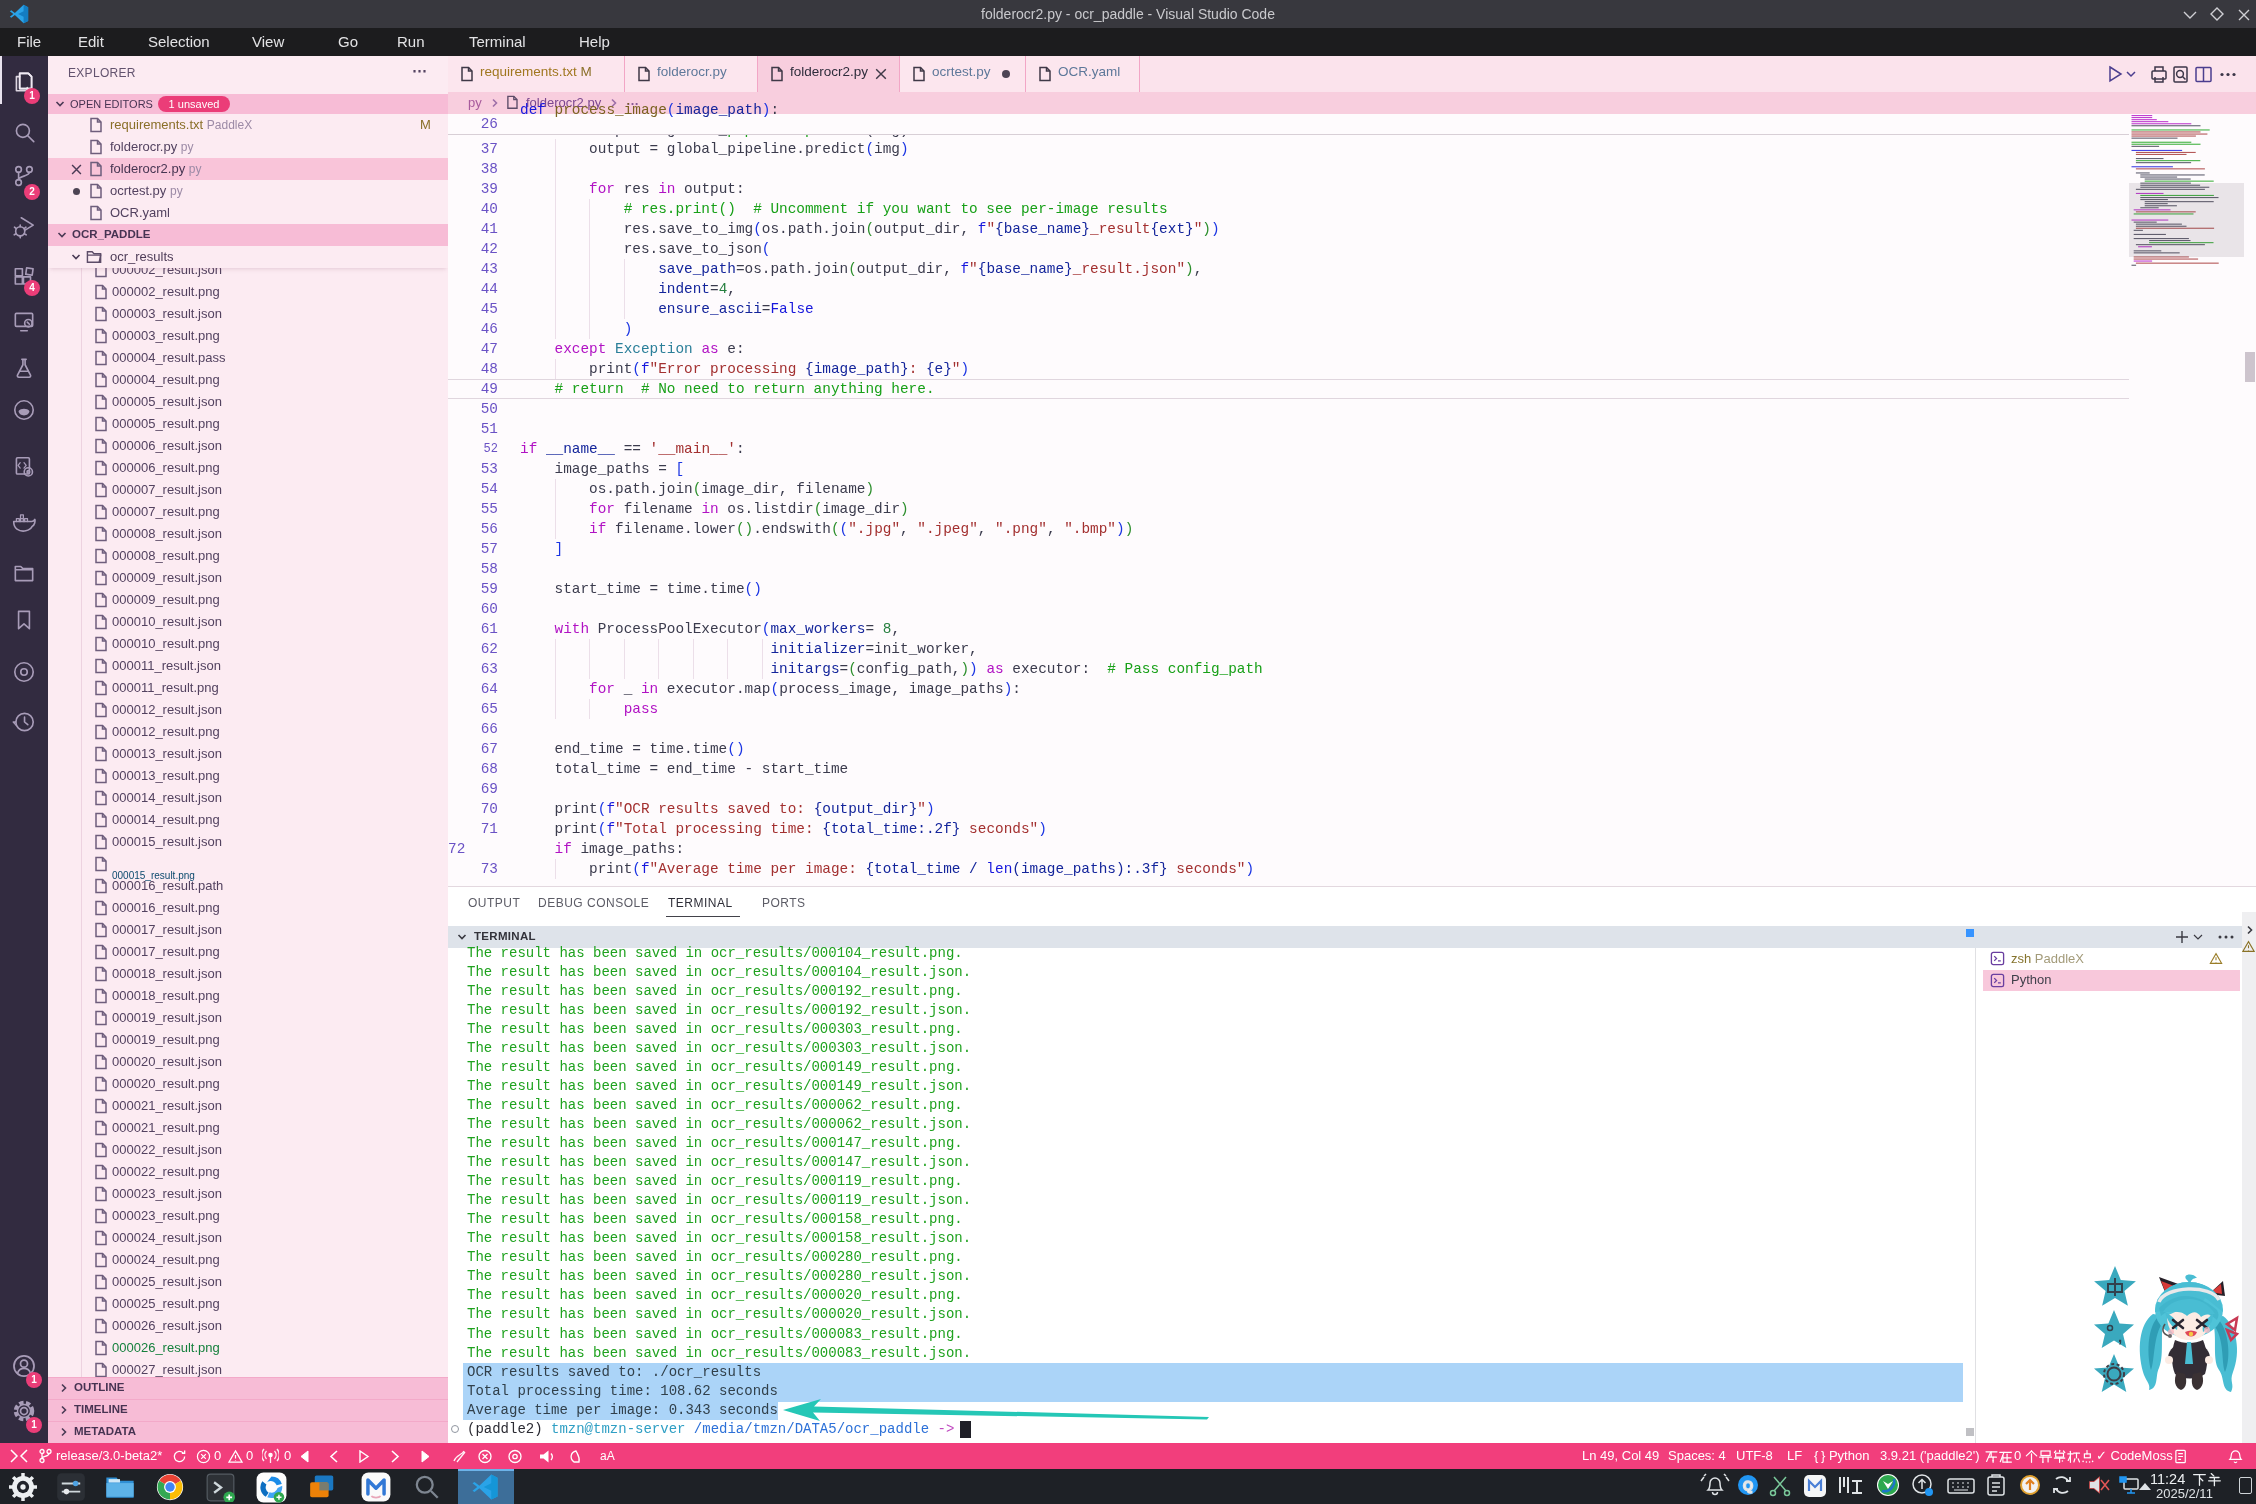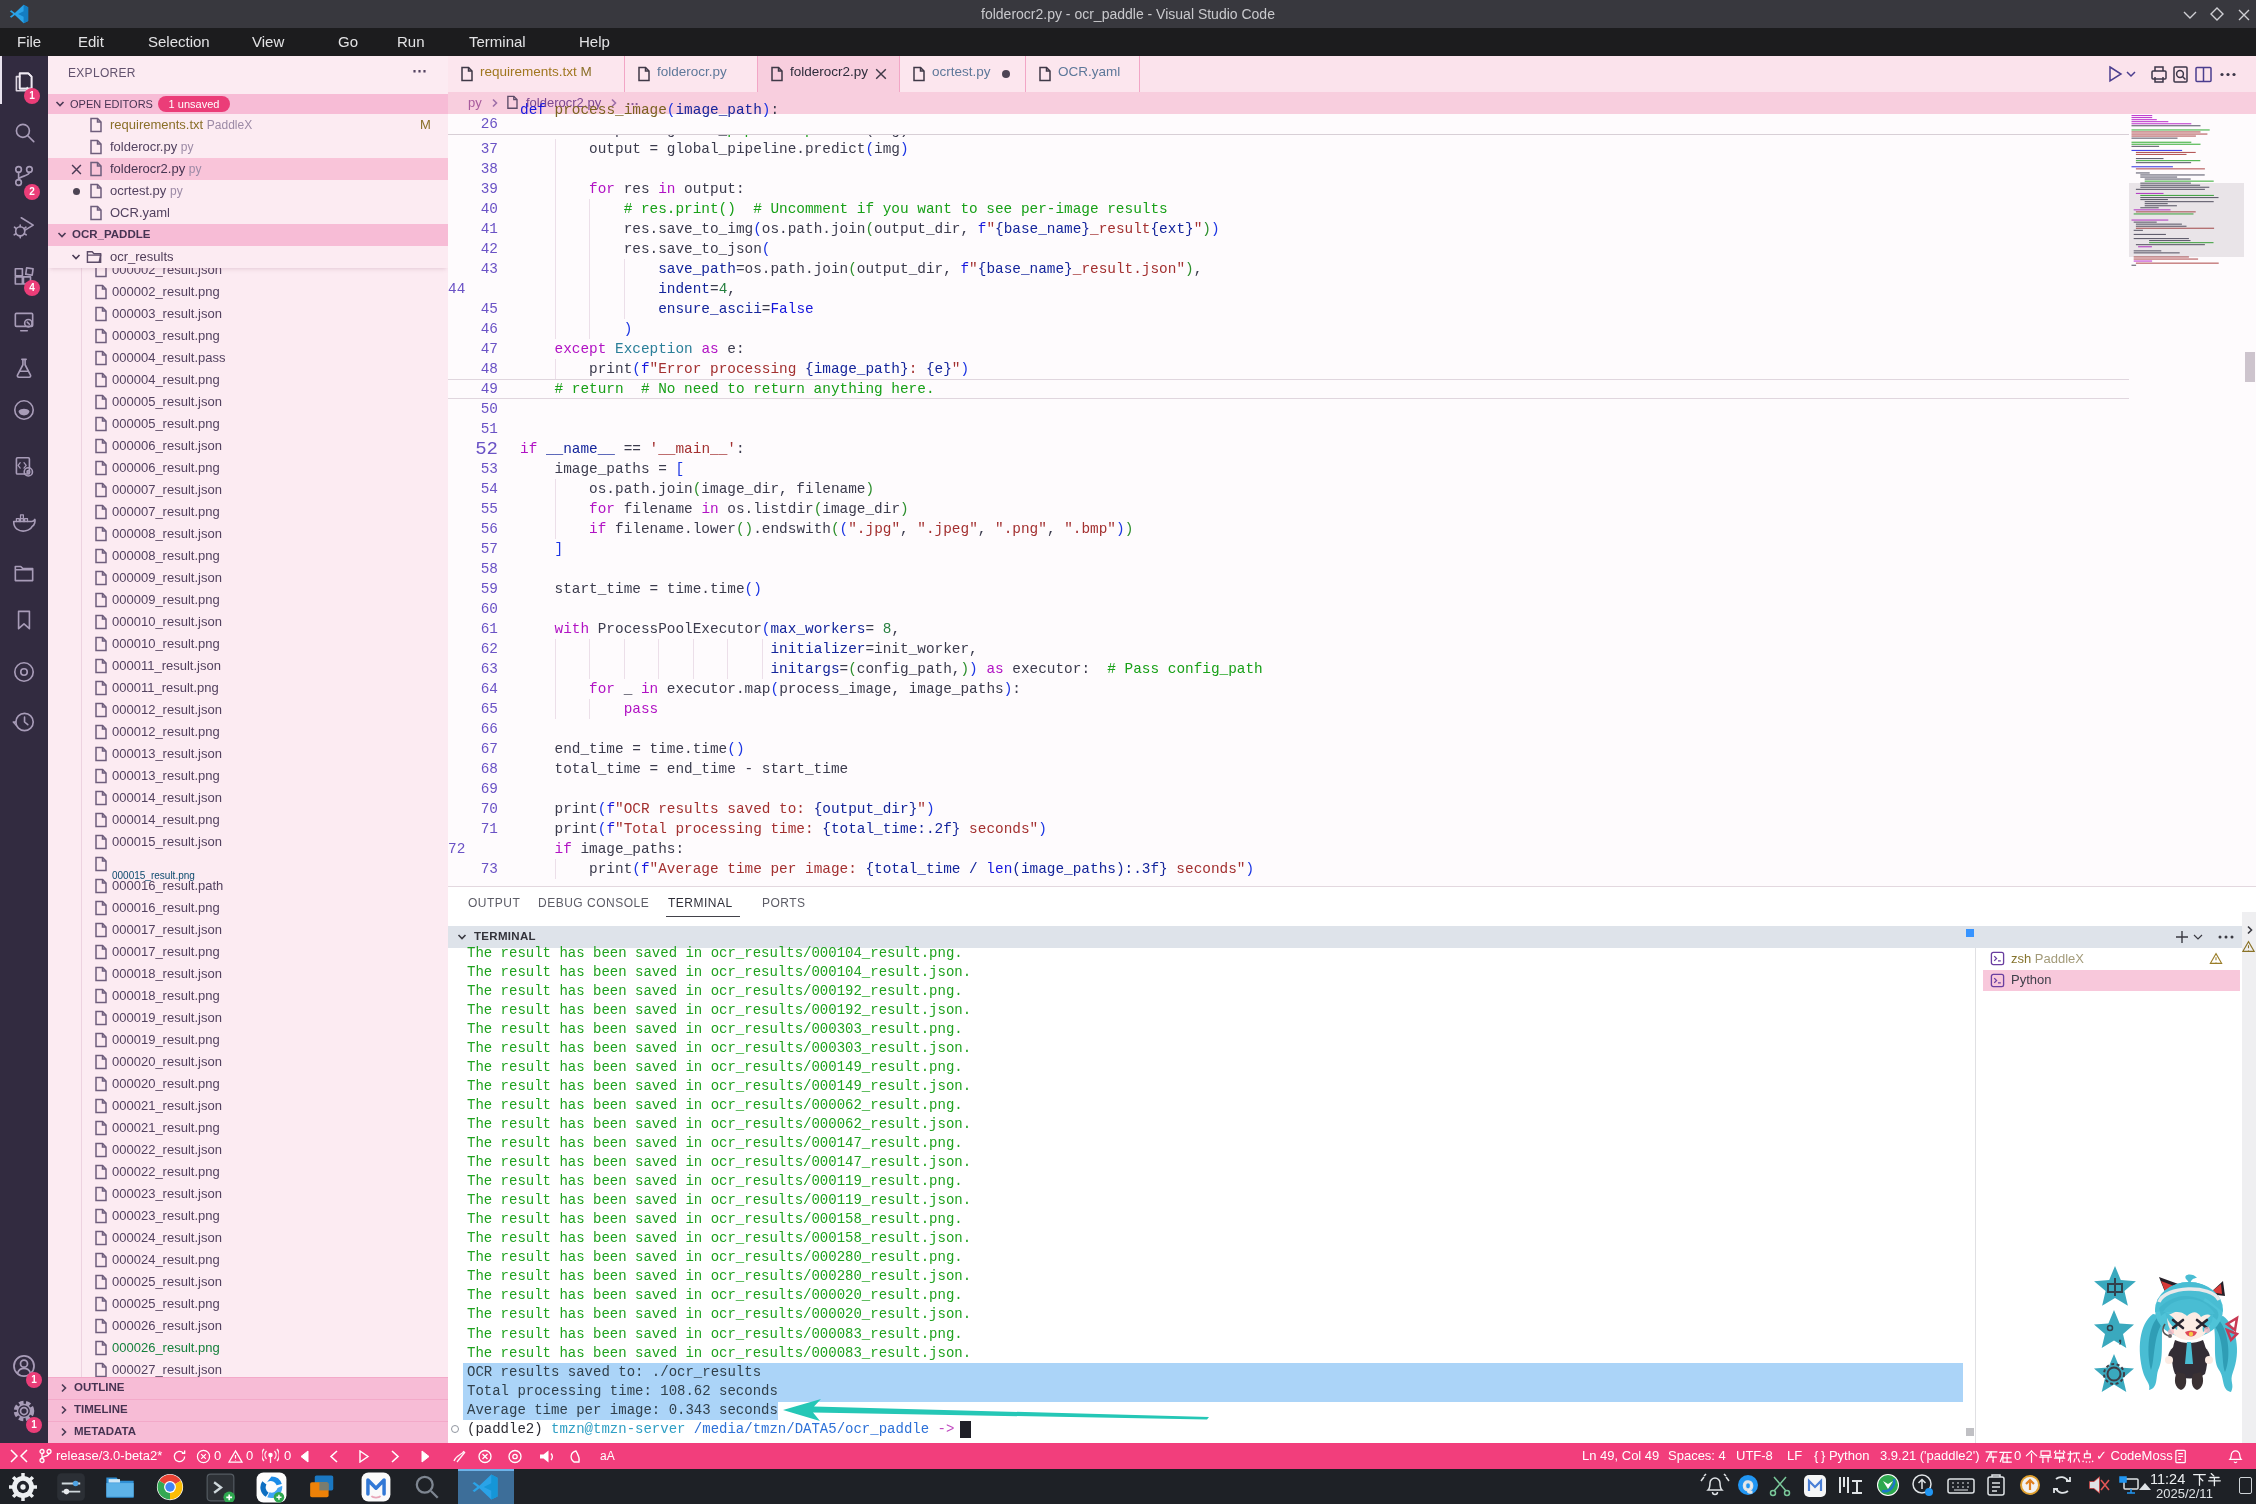--- a/index.html
+++ b/index.html
@@ -557,21 +557,21 @@
 <div class="row" style="left:520px;top:219px;font-size:14.4px;line-height:20px"><span style="color:#3b3b4d">            res.save_to_img</span><span style="color:#1b35e3">(</span><span style="color:#3b3b4d">os.path.join</span><span style="color:#2d8f2d">(</span><span style="color:#3b3b4d">output_dir, </span><span style="color:#1717dd">f</span><span style="color:#a33030">"</span><span style="color:#14259b">{base_name}</span><span style="color:#a33030">_result</span><span style="color:#14259b">{ext}</span><span style="color:#a33030">"</span><span style="color:#2d8f2d">)</span><span style="color:#1b35e3">)</span></div>
 <div class="row" style="left:448px;top:239px;width:50px;text-align:right;font-size:14.4px;line-height:20px;color:#6a52c5">42</div>
 <div class="ab" style="left:554.6px;top:239px;width:1px;height:20px;background:#ecdfe9"></div>
 <div class="ab" style="left:589.1px;top:239px;width:1px;height:20px;background:#ecdfe9"></div>
 <div class="row" style="left:520px;top:239px;font-size:14.4px;line-height:20px"><span style="color:#3b3b4d">            res.save_to_json</span><span style="color:#1b35e3">(</span></div>
 <div class="row" style="left:448px;top:259px;width:50px;text-align:right;font-size:14.4px;line-height:20px;color:#6a52c5">43</div>
 <div class="ab" style="left:554.6px;top:259px;width:1px;height:20px;background:#ecdfe9"></div>
 <div class="ab" style="left:589.1px;top:259px;width:1px;height:20px;background:#ecdfe9"></div>
 <div class="ab" style="left:623.7px;top:259px;width:1px;height:20px;background:#ecdfe9"></div>
 <div class="row" style="left:520px;top:259px;font-size:14.4px;line-height:20px"><span style="color:#3b3b4d">                </span><span style="color:#14259b">save_path</span><span style="color:#3b3b4d">=os.path.join</span><span style="color:#2d8f2d">(</span><span style="color:#3b3b4d">output_dir, </span><span style="color:#1717dd">f</span><span style="color:#a33030">"</span><span style="color:#14259b">{base_name}</span><span style="color:#a33030">_result.json</span><span style="color:#a33030">"</span><span style="color:#2d8f2d">)</span><span style="color:#3b3b4d">,</span></div>
-<div class="row" style="left:448px;top:279px;width:50px;text-align:left;font-size:14.4px;line-height:20px;color:#6a52c5">44</div>
+<div class="row" style="left:448px;top:279px;width:50px;text-align:right;font-size:14.4px;line-height:20px;color:#6a52c5">44</div>
 <div class="ab" style="left:554.6px;top:279px;width:1px;height:20px;background:#ecdfe9"></div>
 <div class="ab" style="left:589.1px;top:279px;width:1px;height:20px;background:#ecdfe9"></div>
 <div class="ab" style="left:623.7px;top:279px;width:1px;height:20px;background:#ecdfe9"></div>
 <div class="row" style="left:520px;top:279px;font-size:14.4px;line-height:20px"><span style="color:#3b3b4d">                </span><span style="color:#14259b">indent</span><span style="color:#3b3b4d">=</span><span style="color:#267f3f">4</span><span style="color:#3b3b4d">,</span></div>
 <div class="row" style="left:448px;top:299px;width:50px;text-align:right;font-size:14.4px;line-height:20px;color:#6a52c5">45</div>
 <div class="ab" style="left:554.6px;top:299px;width:1px;height:20px;background:#ecdfe9"></div>
 <div class="ab" style="left:589.1px;top:299px;width:1px;height:20px;background:#ecdfe9"></div>
 <div class="ab" style="left:623.7px;top:299px;width:1px;height:20px;background:#ecdfe9"></div>
 <div class="row" style="left:520px;top:299px;font-size:14.4px;line-height:20px"><span style="color:#3b3b4d">                </span><span style="color:#14259b">ensure_ascii</span><span style="color:#3b3b4d">=</span><span style="color:#1717dd">False</span></div>
 <div class="row" style="left:448px;top:319px;width:50px;text-align:right;font-size:14.4px;line-height:20px;color:#6a52c5">46</div>
@@ -580,21 +580,21 @@
 <div class="row" style="left:520px;top:319px;font-size:14.4px;line-height:20px"><span style="color:#1b35e3">            )</span></div>
 <div class="row" style="left:448px;top:339px;width:50px;text-align:right;font-size:14.4px;line-height:20px;color:#6a52c5">47</div>
 <div class="row" style="left:520px;top:339px;font-size:14.4px;line-height:20px"><span style="color:#3b3b4d">    </span><span style="color:#b112c4">except</span><span style="color:#3b3b4d"> </span><span style="color:#2b7f99">Exception</span><span style="color:#3b3b4d"> </span><span style="color:#b112c4">as</span><span style="color:#3b3b4d"> e:</span></div>
 <div class="row" style="left:448px;top:359px;width:50px;text-align:right;font-size:14.4px;line-height:20px;color:#6a52c5">48</div>
 <div class="ab" style="left:554.6px;top:359px;width:1px;height:20px;background:#ecdfe9"></div>
 <div class="row" style="left:520px;top:359px;font-size:14.4px;line-height:20px"><span style="color:#3b3b4d">        print</span><span style="color:#1b35e3">(</span><span style="color:#1717dd">f</span><span style="color:#a33030">"Error processing </span><span style="color:#14259b">{image_path}</span><span style="color:#a33030">: </span><span style="color:#14259b">{e}</span><span style="color:#a33030">"</span><span style="color:#1b35e3">)</span></div>
 <div class="row" style="left:448px;top:379px;width:50px;text-align:right;font-size:14.4px;line-height:20px;color:#6a52c5">49</div>
 <div class="row" style="left:520px;top:379px;font-size:14.4px;line-height:20px"><span style="color:#18a018">    # return  # No need to return anything here.</span></div>
 <div class="row" style="left:448px;top:399px;width:50px;text-align:right;font-size:14.4px;line-height:20px;color:#6a52c5">50</div>
 <div class="row" style="left:448px;top:419px;width:50px;text-align:right;font-size:14.4px;line-height:20px;color:#6a52c5">51</div>
-<div class="row" style="left:448px;top:439px;width:50px;text-align:right;font-size:19px;line-height:20px;color:#6a52c5">52</div>
+<div class="row" style="left:448px;top:439px;width:50px;text-align:right;font-size:12px;line-height:20px;color:#6a52c5">52</div>
 <div class="row" style="left:520px;top:439px;font-size:14.4px;line-height:20px"><span style="color:#b112c4">if</span><span style="color:#3b3b4d"> </span><span style="color:#14259b">__name__</span><span style="color:#3b3b4d"> == </span><span style="color:#a33030">'__main__'</span><span style="color:#3b3b4d">:</span></div>
 <div class="row" style="left:448px;top:459px;width:50px;text-align:right;font-size:14.4px;line-height:20px;color:#6a52c5">53</div>
 <div class="row" style="left:520px;top:459px;font-size:14.4px;line-height:20px"><span style="color:#3b3b4d">    image_paths = </span><span style="color:#1b35e3">[</span></div>
 <div class="row" style="left:448px;top:479px;width:50px;text-align:right;font-size:14.4px;line-height:20px;color:#6a52c5">54</div>
 <div class="ab" style="left:554.6px;top:479px;width:1px;height:20px;background:#ecdfe9"></div>
 <div class="row" style="left:520px;top:479px;font-size:14.4px;line-height:20px"><span style="color:#3b3b4d">        os.path.join</span><span style="color:#2d8f2d">(</span><span style="color:#3b3b4d">image_dir, filename</span><span style="color:#2d8f2d">)</span></div>
 <div class="row" style="left:448px;top:499px;width:50px;text-align:right;font-size:14.4px;line-height:20px;color:#6a52c5">55</div>
 <div class="ab" style="left:554.6px;top:499px;width:1px;height:20px;background:#ecdfe9"></div>
 <div class="row" style="left:520px;top:499px;font-size:14.4px;line-height:20px"><span style="color:#3b3b4d">        </span><span style="color:#b112c4">for</span><span style="color:#3b3b4d"> filename </span><span style="color:#b112c4">in</span><span style="color:#3b3b4d"> os.listdir</span><span style="color:#2d8f2d">(</span><span style="color:#3b3b4d">image_dir</span><span style="color:#2d8f2d">)</span></div>
 <div class="row" style="left:448px;top:519px;width:50px;text-align:right;font-size:14.4px;line-height:20px;color:#6a52c5">56</div>

